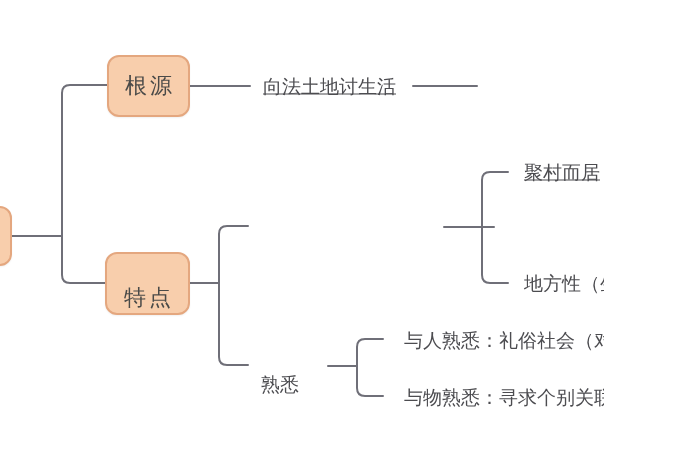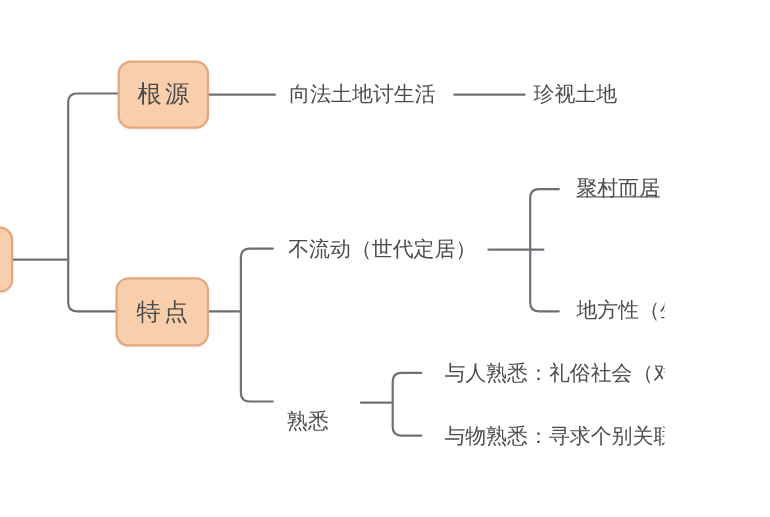--- a/index.html
+++ b/index.html
@@ -10,26 +10,26 @@
   .lines{position:absolute;left:0;top:0;width:700px;height:470px;}
   .node{
     position:absolute;box-sizing:border-box;
     background:#F8CEAC;border:2px solid #E4A77F;border-radius:12px;
     display:flex;align-items:center;justify-content:center;
     font-size:22px;color:#4A4A48;letter-spacing:3px;text-indent:3px;
     box-shadow:0 1px 2px rgba(0,0,0,0.06);
   }
   .node-root{left:-42px;top:206px;width:54px;height:60px;}
   .node-origin{left:107px;top:55px;width:83px;height:62px;}
-  .node-features{left:105px;top:252px;width:85px;height:63px;}
+  .node-features{left:105px;top:252px;width:85px;height:63px;align-items:flex-end;}
   .lbl{
     position:absolute;font-size:19px;line-height:23px;color:#4C4C50;
     white-space:nowrap;transform:translateY(-50%);
   }
-  .lbl-make-living{left:263px;top:86px;}
+  .lbl-make-living{left:263px;top:86px;text-decoration:underline;}
   .lbl-treasure-land{left:485px;top:86px;}
   .lbl-immobility{left:262px;top:227px;}
   .lbl-cluster{left:524px;top:172px;text-decoration:underline;}
   .lbl-isolation{left:524px;top:227px;}
   .lbl-locality{left:524px;top:283px;}
   .lbl-familiarity{left:261px;top:384px;}
   .lbl-familiar-people{left:404px;top:340px;}
   .lbl-familiar-things{left:404px;top:397px;}
 </style>
 </head>
@@ -55,23 +55,21 @@
   <div class="node node-origin">
     <span>根源</span>
   </div>
 
   <div class="node node-features">
     <span>特点</span>
   </div>
 
   <span class="lbl lbl-make-living">向法土地讨生活</span>
 
-  <span class="lbl lbl-treasure-land">珍视土地</span>
 
-  <span class="lbl lbl-immobility">不流动（世代定居）</span>
 
   <span class="lbl lbl-cluster">聚村而居</span>
 
 
   <span class="lbl lbl-locality">地方性（生于斯，死于斯）</span>
 
   <span class="lbl lbl-familiarity">熟悉</span>
 
   <span class="lbl lbl-familiar-people">与人熟悉：礼俗社会（对应法理社会）</span>
 

